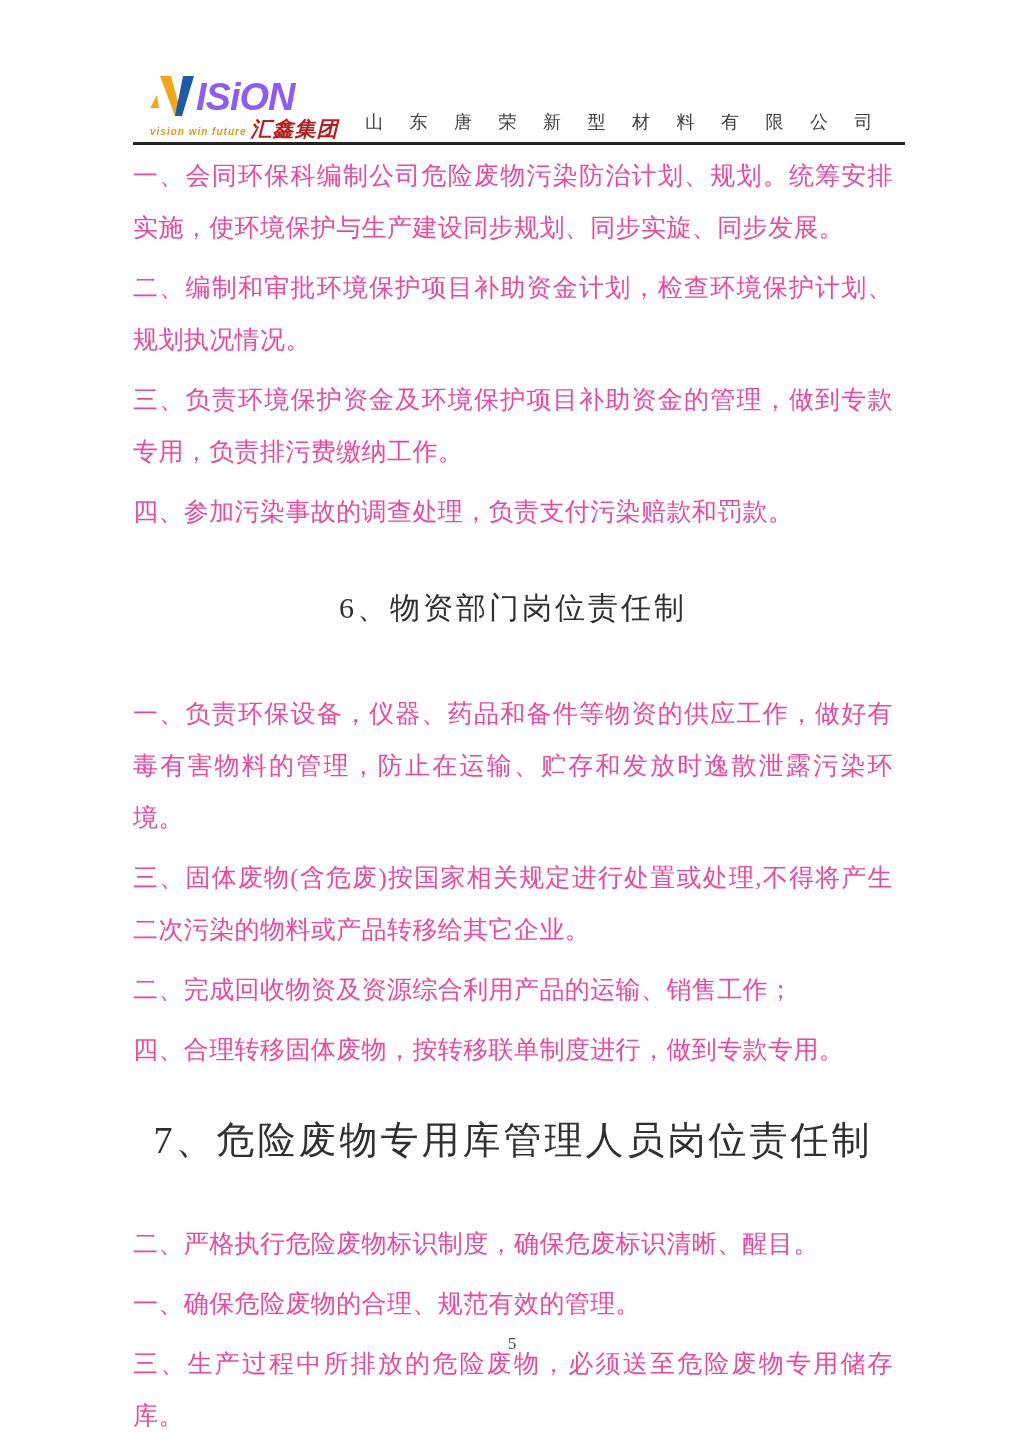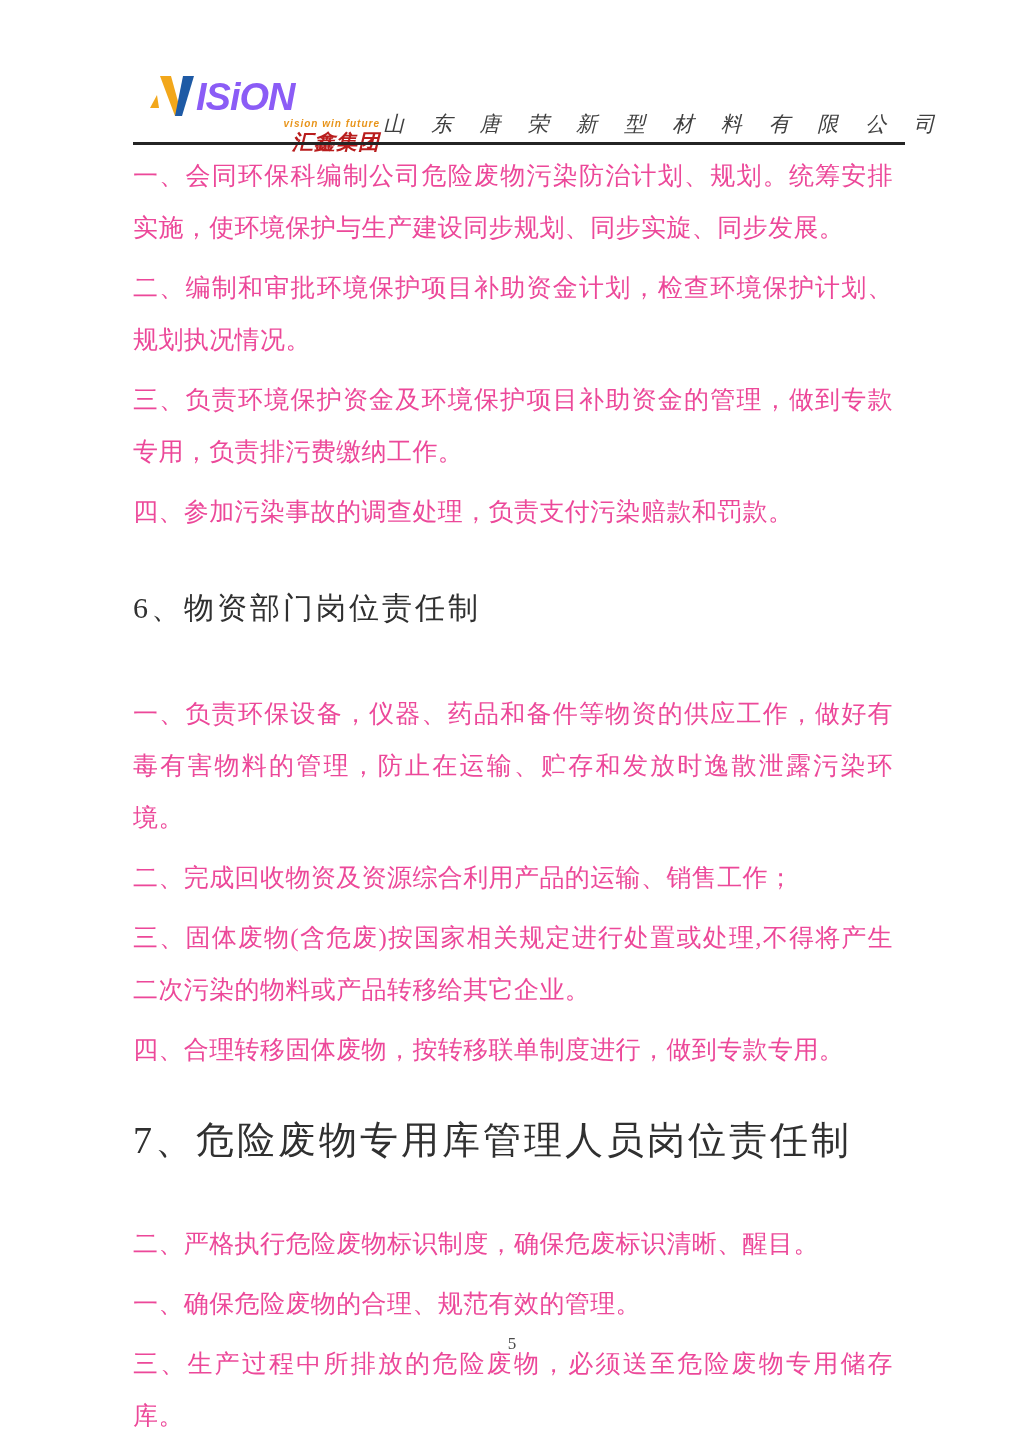--- a/index.html
+++ b/index.html
@@ -20,21 +20,21 @@
   .logo-row1 { display: flex; align-items: flex-end; height: 40px; }
   .brand-text {
     font-family: "Liberation Sans", sans-serif;
     font-style: italic;
     font-weight: 800;
     font-size: 38px;
     line-height: 38px;
     color: #8b5cf6;
     letter-spacing: -1px;
   }
-  .logo-row2 { display: flex; align-items: flex-end; margin-top: 2px; flex-direction: column; }
+  .logo-row2 { display: flex; align-items: flex-end; margin-top: 2px; }
   .tagline {
     font-family: "Liberation Sans", sans-serif;
     font-style: italic;
     font-weight: 700;
     font-size: 10px;
     color: #e8941a;
     letter-spacing: 1px;
     padding-bottom: 2px;
     white-space: nowrap;
   }
@@ -44,27 +44,26 @@
     font-weight: 700;
     font-size: 21px;
     line-height: 21px;
     color: #b91c1c;
     margin-left: 4px;
     letter-spacing: 1px;
     white-space: nowrap;
   }
   .company-name {
     position: absolute;
-    left: 383px;
+    left: 365px;
     top: 110px;
-    font-size: 21px;
+    font-size: 18px;
     letter-spacing: 11px;
     color: #3f3f3f;
     white-space: nowrap;
-    font-style: italic;
   }
   .header-rule {
     position: absolute;
     left: 133px;
     top: 142px;
     width: 772px;
     height: 3px;
     background: #242424;
   }
 
@@ -80,20 +79,21 @@
     font-size: 25px;
     line-height: 52px;
     letter-spacing: 0.4px;
     text-align: justify;
     color: #ec4899;
   }
   .section-heading {
     font-size: 30px;
     font-weight: 400;
     color: #303030;
+    text-align: center;
     letter-spacing: 3px;
     margin: 50px 0 60px 0;
     line-height: 40px;
   }
   .section-heading.second { margin: 44px 0 58px 0; font-size: 38px; }
 
   
   .page-number {
     position: absolute;
     top: 1334px;
@@ -131,22 +131,22 @@
   <div class="body-text">
 
     <p>一、会同环保科编制公司危险废物污染防治计划、规划。统筹安排实施，使环境保护与生产建设同步规划、同步实旋、同步发展。</p>
     <p>二、编制和审批环境保护项目补助资金计划，检查环境保护计划、规划执况情况。</p>
     <p>三、负责环境保护资金及环境保护项目补助资金的管理，做到专款专用，负责排污费缴纳工作。</p>
     <p>四、参加污染事故的调查处理，负责支付污染赔款和罚款。</p>
 
     <h2 class="section-heading">6、物资部门岗位责任制</h2>
 
     <p>一、负责环保设备，仪器、药品和备件等物资的供应工作，做好有毒有害物料的管理，防止在运输、贮存和发放时逸散泄露污染环境。</p>
+    <p>三、固体废物(含危废)按国家相关规定进行处置或处理,不得将产生二次污染的物料或产品转移给其它企业。</p>
     <p>二、完成回收物资及资源综合利用产品的运输、销售工作；</p>
-    <p>三、固体废物(含危废)按国家相关规定进行处置或处理,不得将产生二次污染的物料或产品转移给其它企业。</p>
     <p>四、合理转移固体废物，按转移联单制度进行，做到专款专用。</p>
 
     <h2 class="section-heading second">7、危险废物专用库管理人员岗位责任制</h2>
 
     <p>二、严格执行危险废物标识制度，确保危废标识清晰、醒目。</p>
     <p>一、确保危险废物的合理、规范有效的管理。</p>
     <p>三、生产过程中所排放的危险废物，必须送至危险废物专用储存库。</p>
 
   </div>
 

